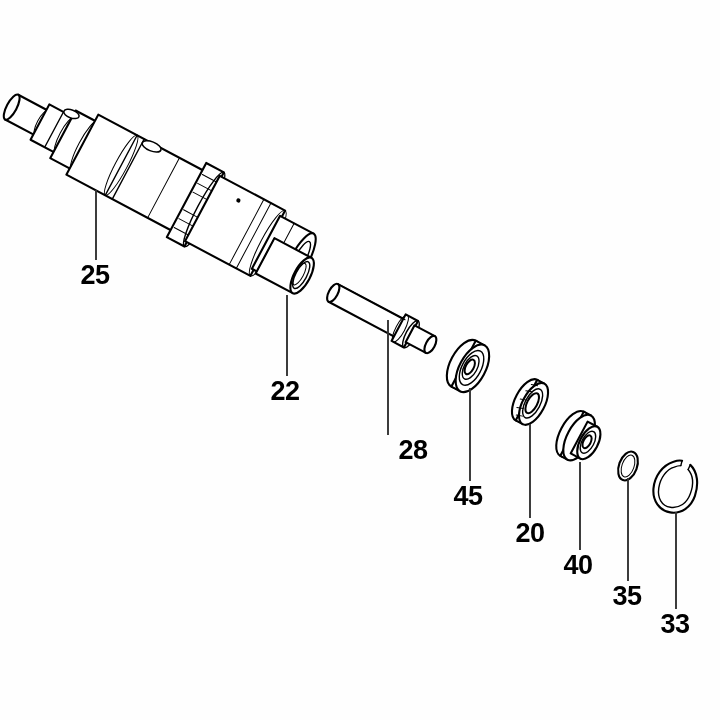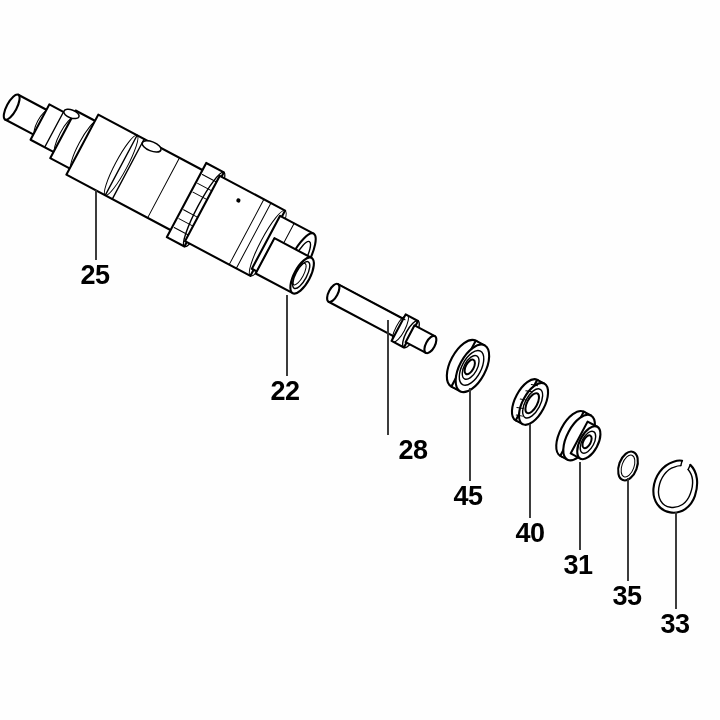--- a/index.html
+++ b/index.html
@@ -223,18 +223,18 @@
       <line class="leader-line" x1="580" y1="462" x2="580" y2="550"></line>
       <line class="leader-line" x1="628" y1="478" x2="628" y2="581"></line>
       <line class="leader-line" x1="676" y1="512" x2="676" y2="609"></line>
     </g>
   </svg>
 
   <div class="callout-label" style="left:95px;  top:262px;">25</div>
   <div class="callout-label" style="left:285px; top:378px;">22</div>
   <div class="callout-label" style="left:372px; top:437px;margin-left:41px;">28</div>
   <div class="callout-label" style="left:468px; top:483px;">45</div>
-  <div class="callout-label" style="left:530px; top:520px;">40</div>
-  <div class="callout-label" style="left:578px; top:552px;">31</div>
+  <div class="callout-label" style="left:530px; top:520px;">20</div>
+  <div class="callout-label" style="left:578px; top:552px;">40</div>
   <div class="callout-label" style="left:627px; top:583px;">35</div>
   <div class="callout-label" style="left:675px; top:611px;text-align:right;">33</div>
 
 </div>
 
 </body></html>

